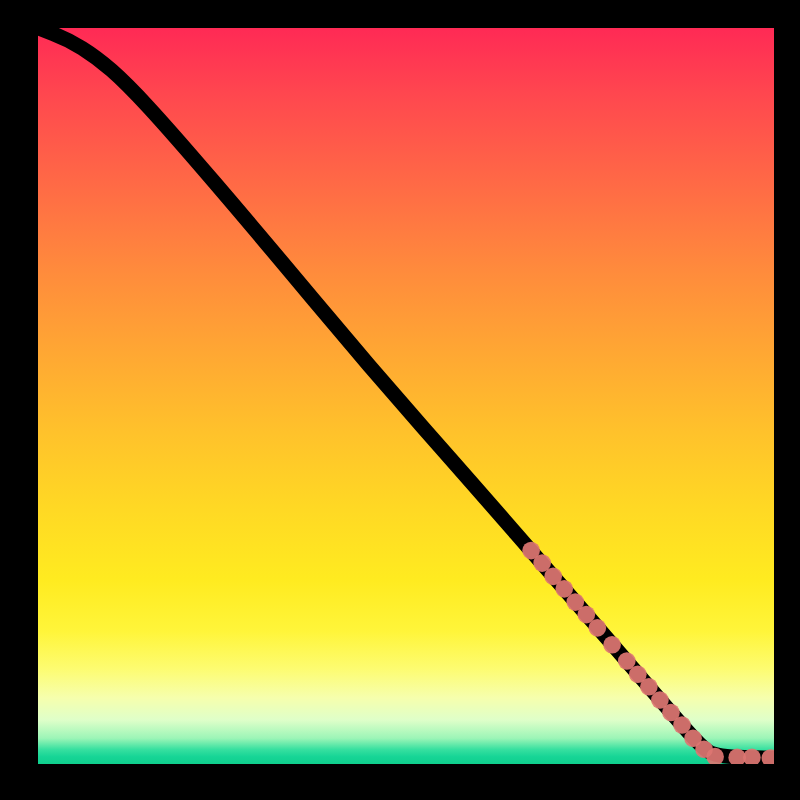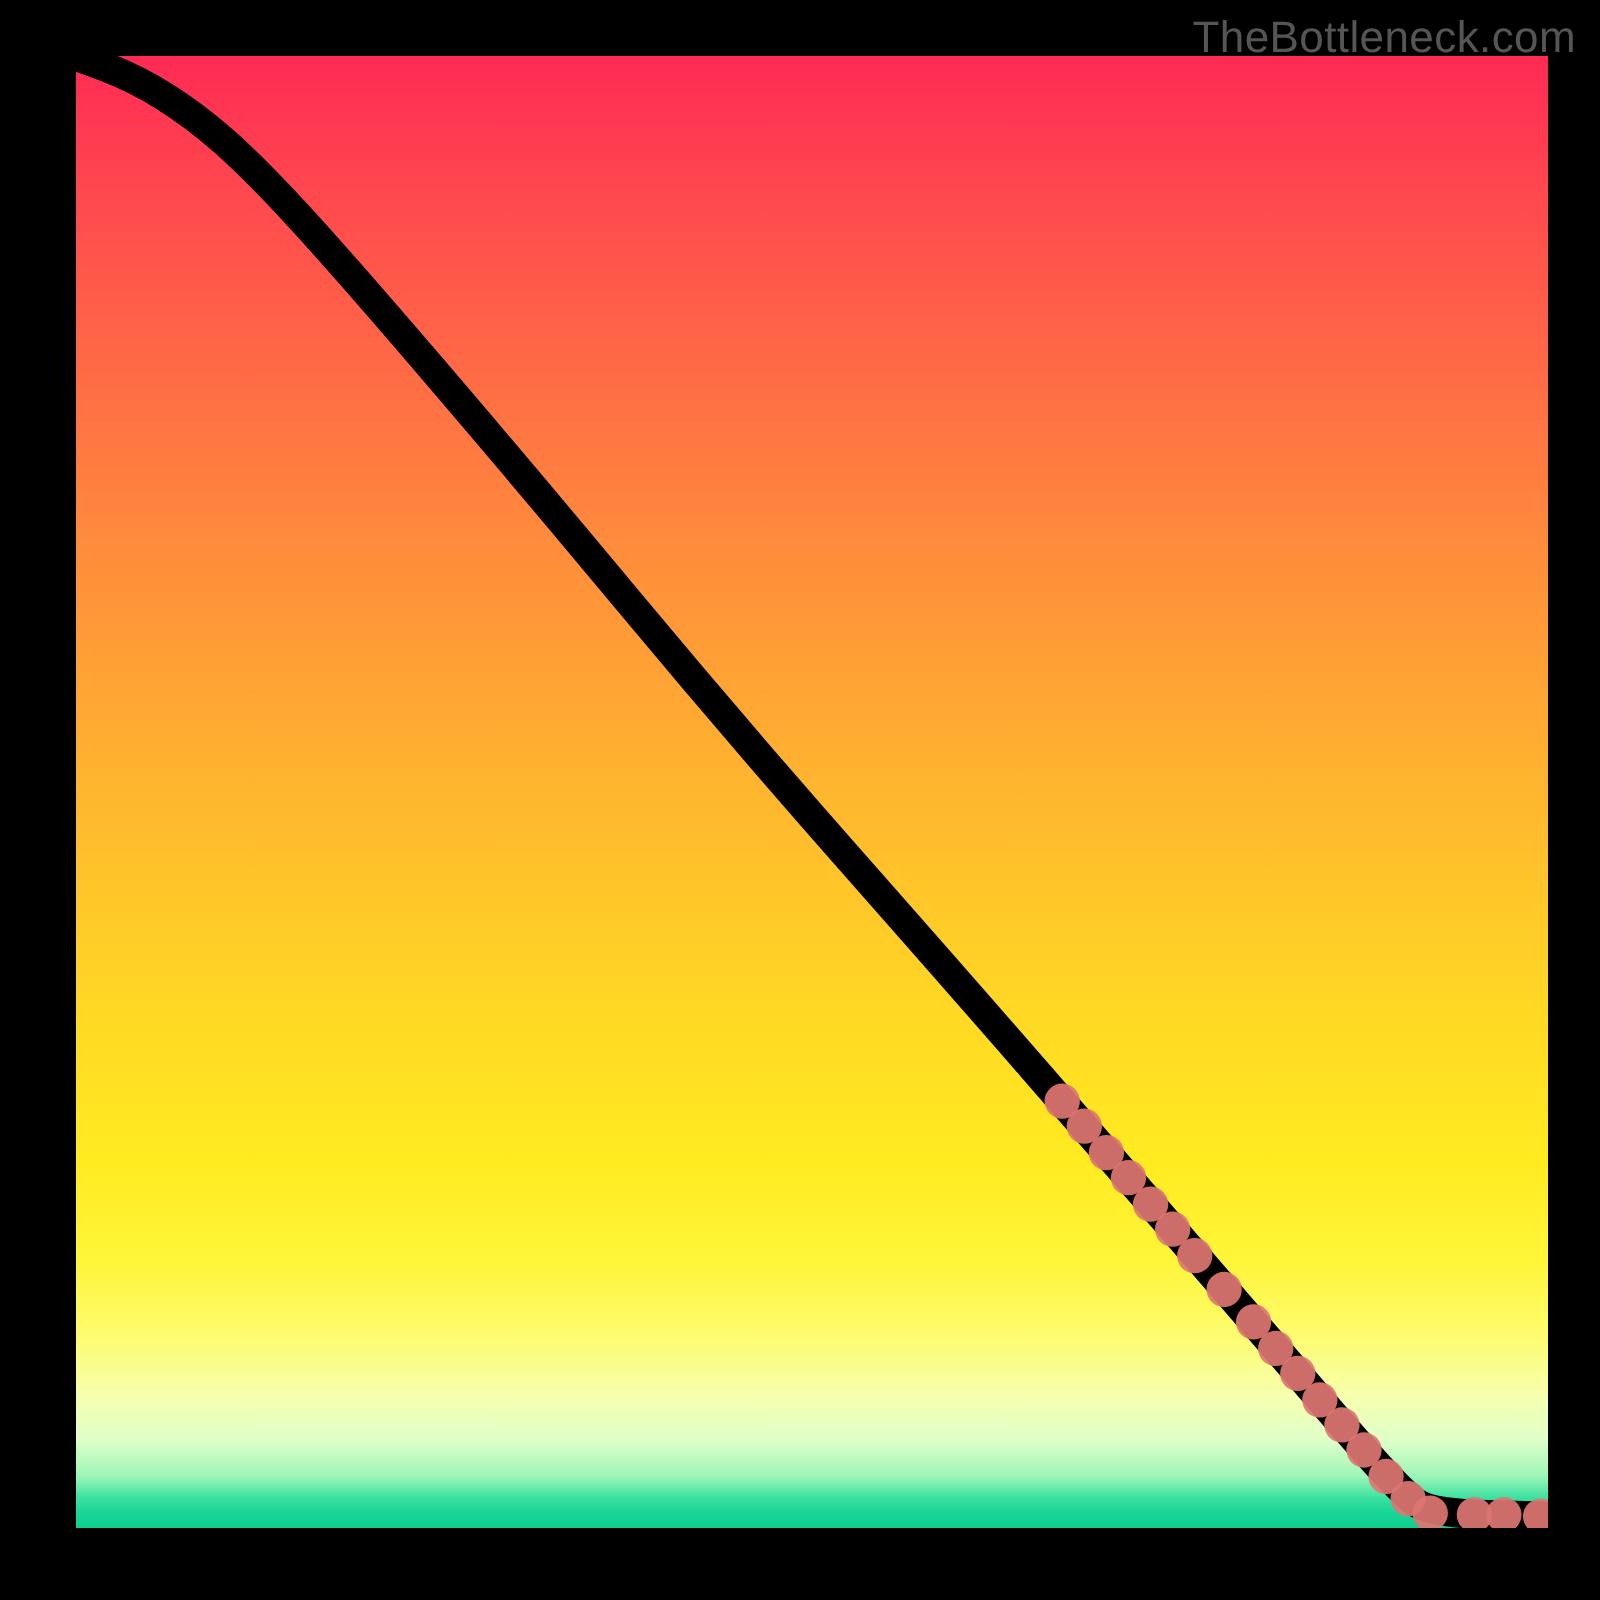--- a/index.html
+++ b/index.html
@@ -75,21 +75,20 @@
   }
   .marker {
     fill: #dd7672;
     opacity: 0.92;
   }
 </style>
 </head>
 <body>
 
 <div class="frame">
-  <div class="watermark">TheBottleneck.com</div>
 
   <div class="plot">
     <div class="gradient"></div>
     <svg class="overlay" viewBox="0 0 100 100" preserveAspectRatio="none">
       <path id="curve-path" class="curve" d="M 0 0 Q 0 0 2 0.75 Q 4 1.5 6 2.75 Q 8 4 10 5.75 Q 12 7.5 15 10.75 Q 18 14 24 21 Q 30 28 37.5 37 Q 45 46 52.5 54.5 Q 60 63 65 68.75 Q 70 74.5 75 80.25 Q 80 86 83 89.5 Q 86 93 88 95.25 Q 90 97.5 91 98.25 Q 92 99 96 99.1 T 100 99.2"></path>
       <g id="markers-group">
           <circle cx="67" cy="71" r="1.2" class="marker"></circle>
           <circle cx="68.5" cy="72.7" r="1.2" class="marker"></circle>
           <circle cx="70" cy="74.5" r="1.2" class="marker"></circle>
           <circle cx="71.5" cy="76.2" r="1.2" class="marker"></circle>

